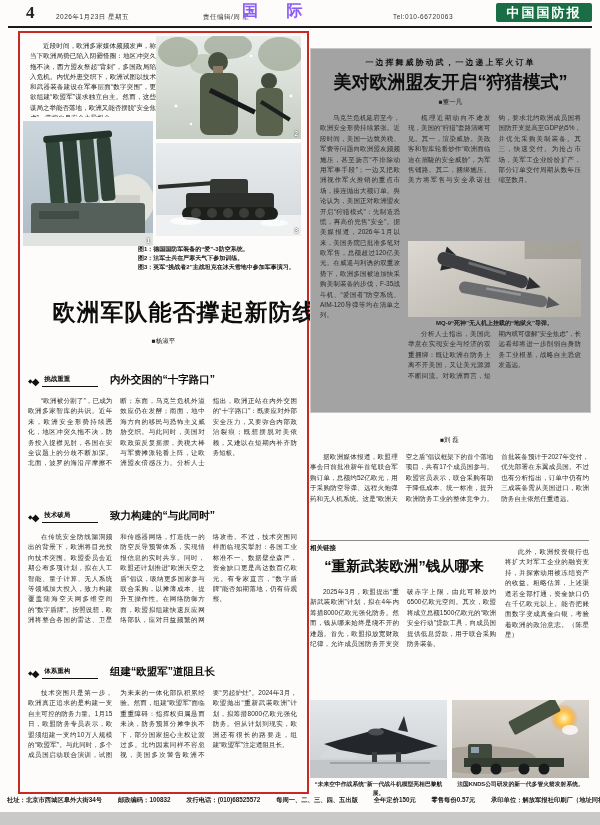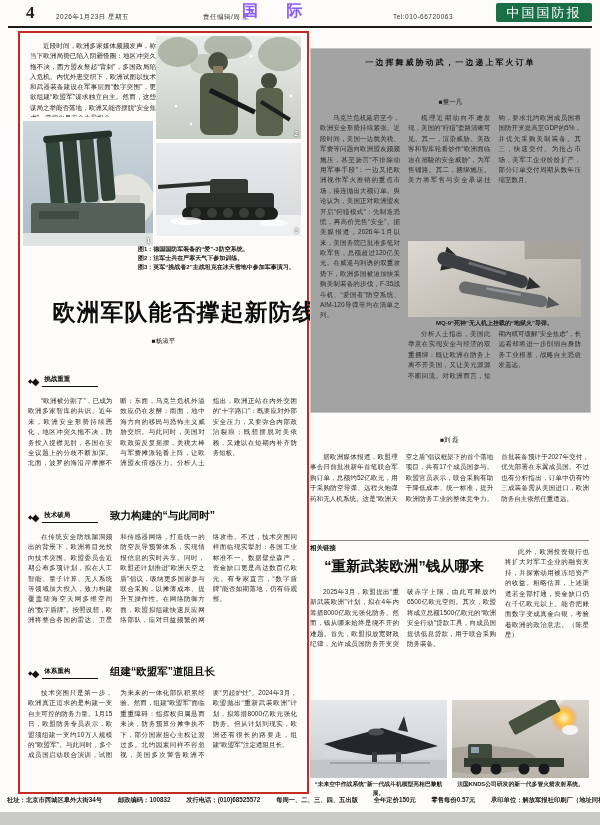--- a/index.html
+++ b/index.html
@@ -5,21 +5,21 @@
   html,body{margin:0;padding:0;background:#c9c9c7;font-family:"Liberation Sans",sans-serif;}
   .page{position:relative;width:600px;height:825px;background:#c9c9c7;overflow:hidden;}
   .paper{position:absolute;left:0;top:0;width:600px;height:812px;background:#fdfcfa;}
   
   .hdr-pageno{position:absolute;left:26px;top:3px;font-family:"Liberation Serif",serif;font-size:17px;font-weight:bold;color:#222;}
   .hdr-small{position:absolute;top:13px;font-size:6.5px;color:#333;letter-spacing:.5px;white-space:nowrap;}
   .hdr-date{left:56px;}
   .hdr-editor{left:203px;}
   .hdr-section{position:absolute;left:242px;top:1px;font-size:16px;font-weight:bold;color:#8b5cf6;letter-spacing:12px;white-space:nowrap;}
   .hdr-tel{left:393px;}
-  .masthead{position:absolute;left:496px;top:3px;width:96px;height:19px;background:#1a6e45;color:#fff;display:flex;align-items:center;justify-content:center;font-family:"Liberation Serif",serif;font-size:13px;font-weight:normal;letter-spacing:2px;border-radius:2px;}
+  .masthead{position:absolute;left:496px;top:3px;width:96px;height:19px;background:#1a6e45;color:#fff;display:flex;align-items:center;justify-content:center;font-family:"Liberation Serif",serif;font-size:13px;font-weight:bold;letter-spacing:2px;border-radius:2px;}
   .hdr-rule{position:absolute;left:8px;top:26px;width:584px;height:2px;background:#1a1a1a;}
   
   .redbox{position:absolute;left:18px;top:31px;width:287px;height:759px;border:2.5px solid #c62a23;background:#fdfcfa;}
   .intro{position:absolute;left:10px;top:8px;width:126px;height:76px;font-size:6.5px;line-height:1.58;color:#222;text-align:justify;text-indent:2em;overflow:hidden;}
   .photo{position:absolute;overflow:hidden;background:#d7dad6;}
   .ph-soldiers{left:136px;top:3px;width:145px;height:103px;}
   .ph-launcher{left:3px;top:88px;width:130px;height:125px;}
   .ph-tank{left:136px;top:110px;width:145px;height:93px;}
   .badge{position:absolute;right:3px;bottom:2px;color:#fff;font-size:6.5px;font-weight:bold;text-shadow:0 0 2px #000;}
   .captions{position:absolute;left:118px;top:212px;width:164px;font-size:6px;font-weight:bold;line-height:9px;color:#1a1a1a;}
@@ -166,20 +166,21 @@
       <div class="captions">
         <div>图1：德国国防军装备的“爱”-3防空系统。</div>
         <div>图2：法军士兵在严寒天气下参加训练。</div>
         <div>图3：英军“挑战者2”主战坦克在冰天雪地中参加军事演习。</div>
       </div>
 
       <div class="lft-headline">欧洲军队能否撑起新防线</div>
       <div class="byline lft-byline"><span>■</span><span>杨淑平</span></div>
 
       <div class="sec-row r1">
+        <div class="sec-head">内外交困的“十字路口”</div>
         <div class="sec-tag">
             <span class="dia-s">◆</span>
             <span class="dia-b">◆</span>
             <span class="tagtxt">挑战重重</span>
           </div>
       </div>
       <div class="colbody b1">“欧洲被分割了”，已成为欧洲多家智库的共识。近年来，欧洲安全形势持续恶化，地区冲突久拖不决，防务投入捉襟见肘，各国在安全议题上的分歧不断加深。北面，波罗的海沿岸摩擦不断；东面，乌克兰危机外溢效应仍在发酵；南面，地中海方向的移民与恐怖主义威胁交织。与此同时，美国对欧政策反复摇摆，关税大棒与军费摊派轮番上阵，让欧洲盟友倍感压力。分析人士指出，欧洲正站在内外交困的“十字路口”：既要应对外部安全压力，又要弥合内部政治裂痕；既想摆脱对美依赖，又难以在短期内补齐防务短板。</div>
 
       <div class="sec-row r2">
         <div class="sec-head">致力构建的“与此同时”</div>
@@ -197,20 +198,21 @@
             <span class="dia-s">◆</span>
             <span class="dia-b">◆</span>
             <span class="tagtxt">体系重构</span>
           </div>
       </div>
       <div class="colbody b3">技术突围只是第一步，欧洲真正追求的是构建一支自主可控的防务力量。1月15日，欧盟防务专员表示，欧盟须组建一支约10万人规模的“欧盟军”。与此同时，多个成员国启动联合演训，试图为未来的一体化部队积累经验。然而，组建“欧盟军”面临重重障碍：指挥权归属悬而未决，防务预算分摊争执不下，部分国家担心主权让渡过多。北约因素同样不容忽视，美国多次警告欧洲不要“另起炉灶”。2024年3月，欧盟抛出“重新武装欧洲”计划，拟筹措8000亿欧元强化防务。但从计划到现实，欧洲还有很长的路要走，组建“欧盟军”注定道阻且长。</div>
     </div>
 
     <div class="topbox">
       <div class="kicker">一边挥舞威胁动武，一边递上军火订单</div>
+      <div class="rt-headline">美对欧洲盟友开启“狩猎模式”</div>
       <div class="byline rt-byline"><span>■</span><span>董一凡</span></div>
       <div class="rt-body">
         <div class="rt-col1">乌克兰危机延宕至今，欧洲安全形势持续紧张。近段时间，美国一边就关税、军费等问题向欧洲盟友频频施压，甚至扬言“不排除动用军事手段”；一边又把欧洲视作军火推销的重点市场，接连抛出大额订单。舆论认为，美国正对欧洲盟友开启“狩猎模式”：先制造恐慌，再高价兜售“安全”。据美媒报道，2026年1月以来，美国务院已批准多笔对欧军售，总额超过120亿美元。在威逼与利诱的双重攻势下，欧洲多国被迫加快采购美制装备的步伐，F-35战斗机、“爱国者”防空系统、AIM-120导弹等均在清单之列。</div>
         <div class="rt-right">
           <div class="rt-upper">梳理近期动向不难发现，美国的“狩猎”套路清晰可见。其一，渲染威胁。美政客和智库轮番炒作“欧洲面临迫在眉睫的安全威胁”，为军售铺路。其二，捆绑施压。美方将军售与安全承诺挂钩，要求北约欧洲成员国将国防开支提高至GDP的5%，并优先采购美制装备。其三，快速交付。为抢占市场，美军工企业纷纷扩产，部分订单交付周期从数年压缩至数月。</div>
           <div class="ph-mq9">
             <svg viewBox="0 0 178 76" width="100%" height="76" preserveAspectRatio="none">
               <defs>
                   <linearGradient id="g4" x1="0" y1="0" x2="1" y2="1">
                     <stop offset="0" stop-color="#ddd9d2"></stop>

